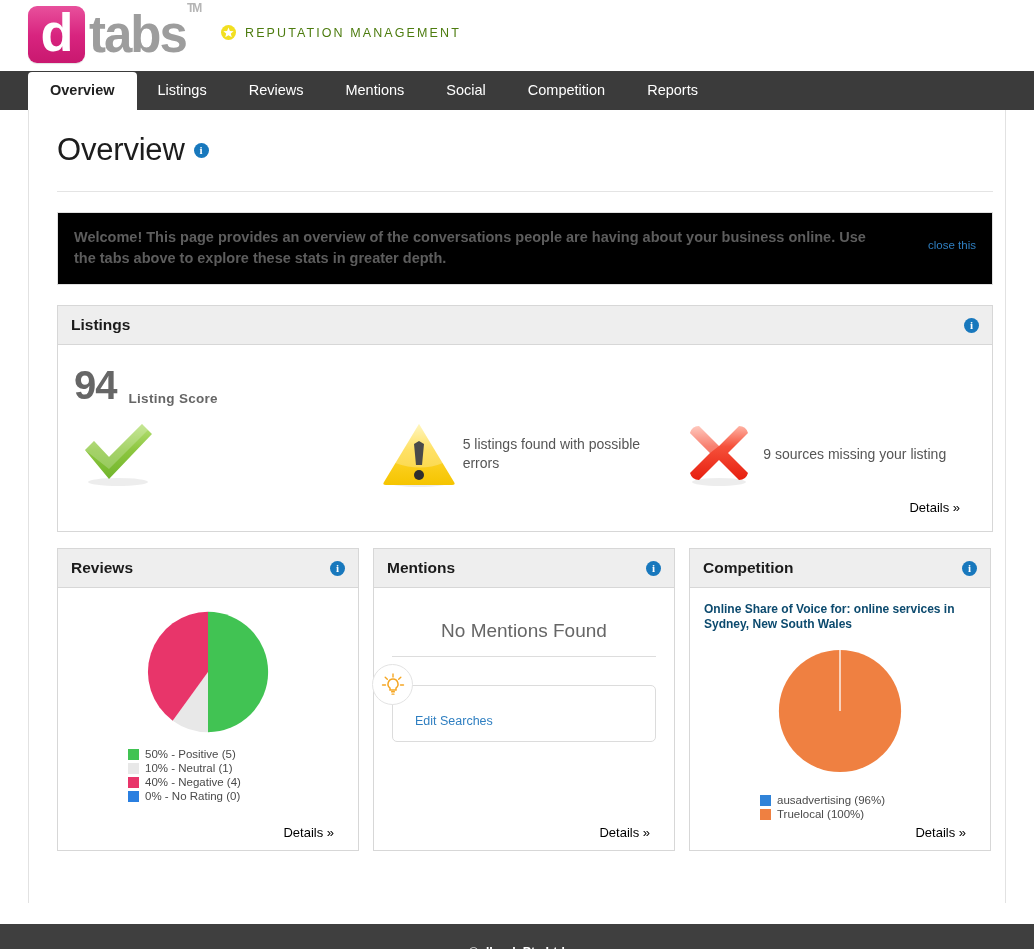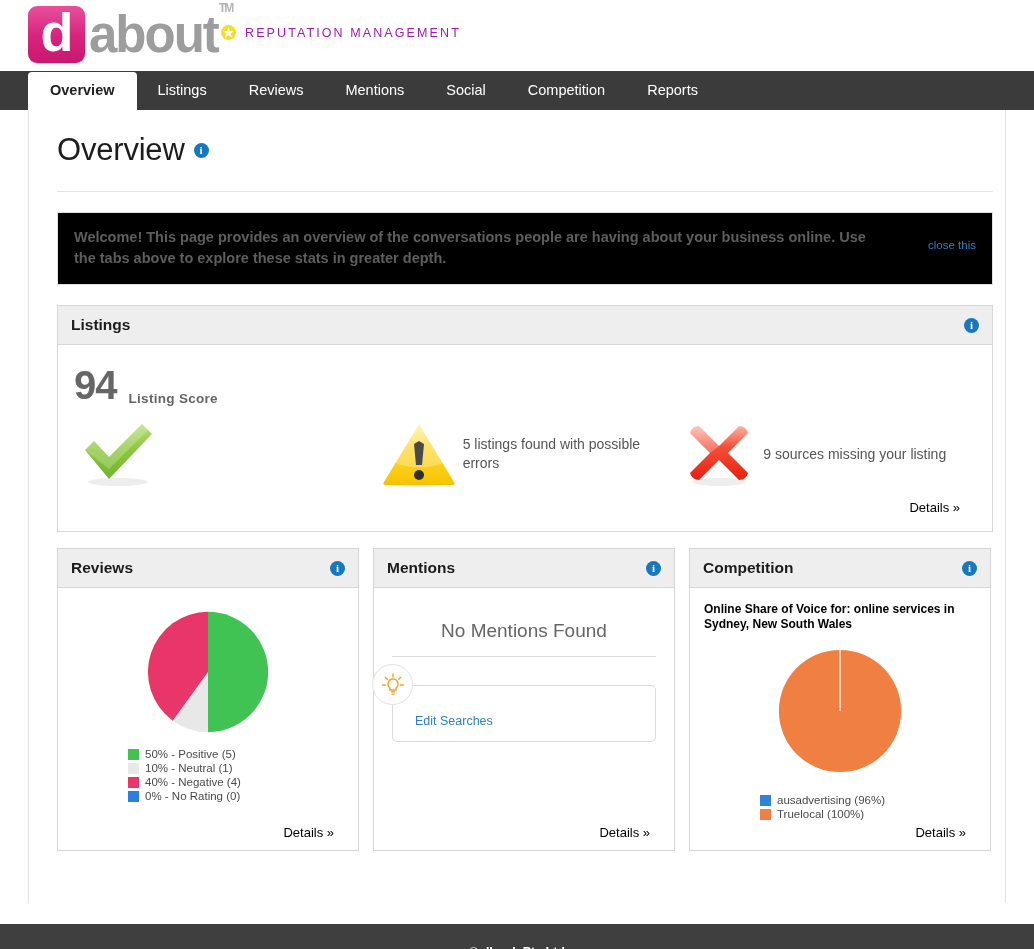--- a/index.html
+++ b/index.html
@@ -36,21 +36,21 @@
   .logo-tm { font-size:12px; color:#b5b5b5; vertical-align:super; font-weight:bold; margin-left:1px; line-height:1; position:relative; top:-22px; }
 
   .tagline { position:absolute; left:221px; top:25px; display:flex; align-items:center; }
   .star-badge {
     width:15px; height:15px; border-radius:50%;
     background:#f2df20; display:flex; align-items:center; justify-content:center;
     margin-right:9px;
   }
   .star-badge svg { display:block; }
   .tagline-text {
-    font-size:12.5px; color:#a21caf; letter-spacing:2.1px; font-weight:normal;
+    font-size:12.5px; color:#4d7c0f; letter-spacing:2.1px; font-weight:normal;
     font-family:"Liberation Sans", sans-serif;
   }
 
   
   .tabbar {
     height:39px; background:#3b3b3b; position:relative;
     padding-left:28px; display:flex; align-items:flex-end;
   }
   .tab {
     font-size:14.5px; color:#ffffff; font-weight:normal;
@@ -146,21 +146,21 @@
   .bulb {
     position:absolute; left:-21px; top:-22px;
     width:41px; height:41px; border-radius:50%;
     background:#ffffff; border:1px solid #e3e3e3;
     display:flex; align-items:center; justify-content:center;
   }
   .tip-text { font-size:12.5px; color:#5a5a5a; line-height:17px; }
   .edit-searches { display:inline-block; margin-top:12px; font-size:12.5px; color:#2f7fc1; cursor:pointer; text-decoration:none; }
 
   
-  .comp-title { font-size:12px; color:#000000; font-weight:bold; line-height:15px; margin:4px 0 0 2px; }
+  .comp-title { font-size:12px; color:#0c4a6e; font-weight:bold; line-height:15px; margin:4px 0 0 2px; }
   .comp-pie-wrap { display:flex; justify-content:center; margin-top:14px; }
   .comp-legend { margin:18px 0 0 58px; }
 
   .col-details { text-align:right; padding:0 12px 9px 0; margin-top:auto; }
 
   
   .footer {
     height:56px; background:#3f3f3f; display:flex; align-items:center; justify-content:center;
     margin-top:21px;
   }
@@ -169,21 +169,21 @@
 </head>
 <body>
 
 <div class="page">
 
   <div class="masthead">
     <div class="logo-wrap">
       <div class="logo-d">
         <span>d</span>
       </div>
-      <div class="logo-look"><span>about</span><sup class="logo-tm">TM</sup></div>
+      <div class="logo-look"><span>tabs</span><sup class="logo-tm">TM</sup></div>
     </div>
     <div class="tagline">
       <span class="star-badge">
         <svg width="11" height="11" viewBox="0 0 20 20">
             <polygon points="10,1 12.6,7.2 19.4,7.6 14.2,12 15.9,18.6 10,15 4.1,18.6 5.8,12 0.6,7.6 7.4,7.2" fill="#ffffff"></polygon>
           </svg>
       </span>
       <span class="tagline-text">REPUTATION MANAGEMENT</span>
     </div>
   </div>

